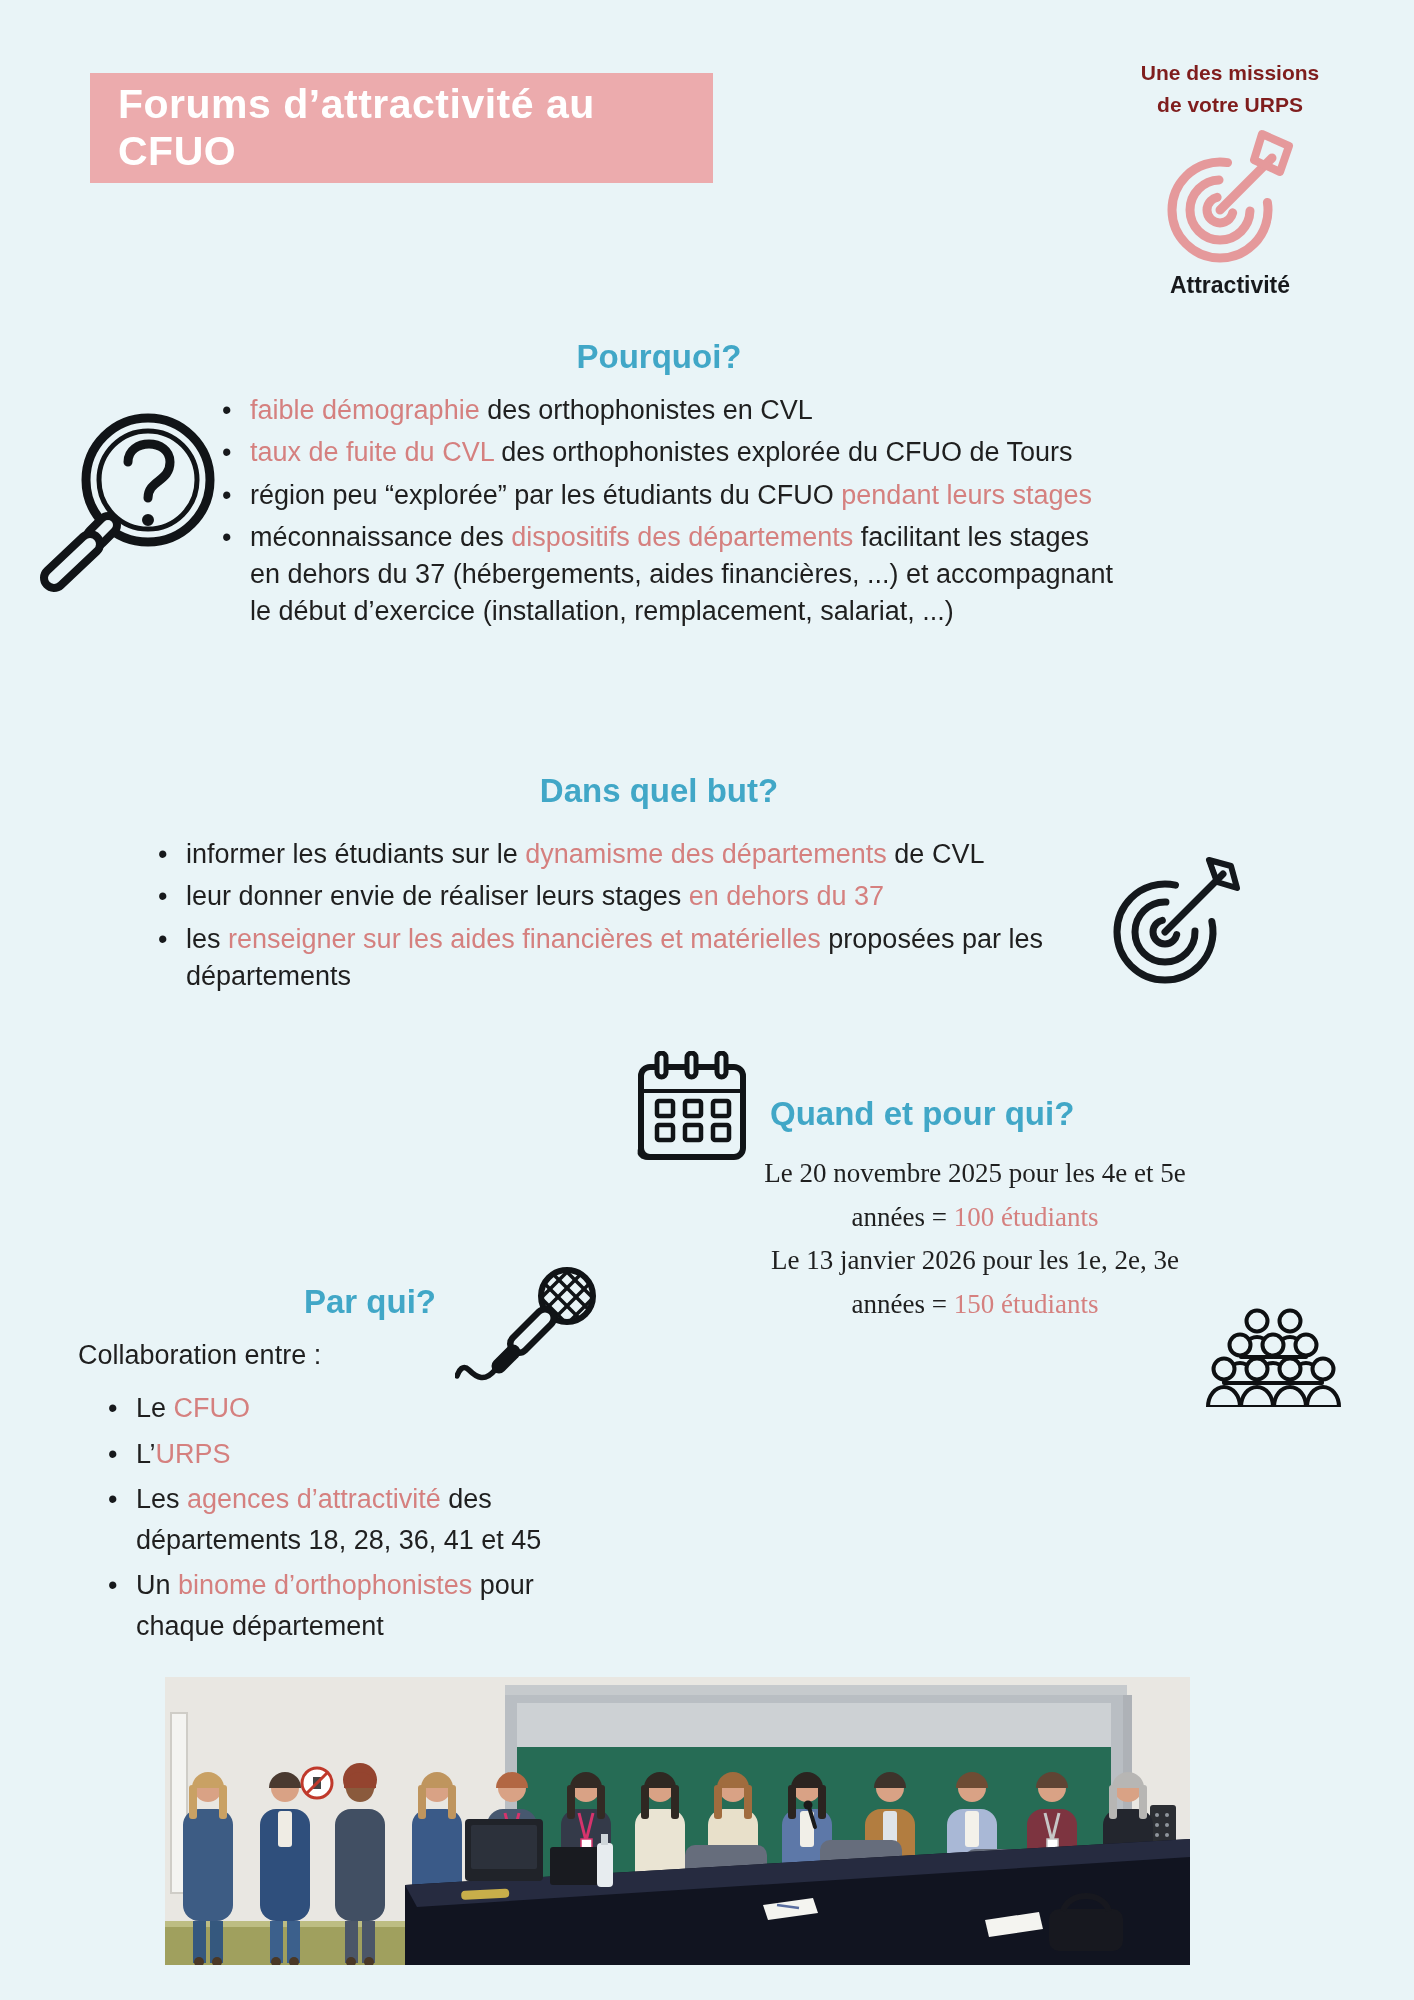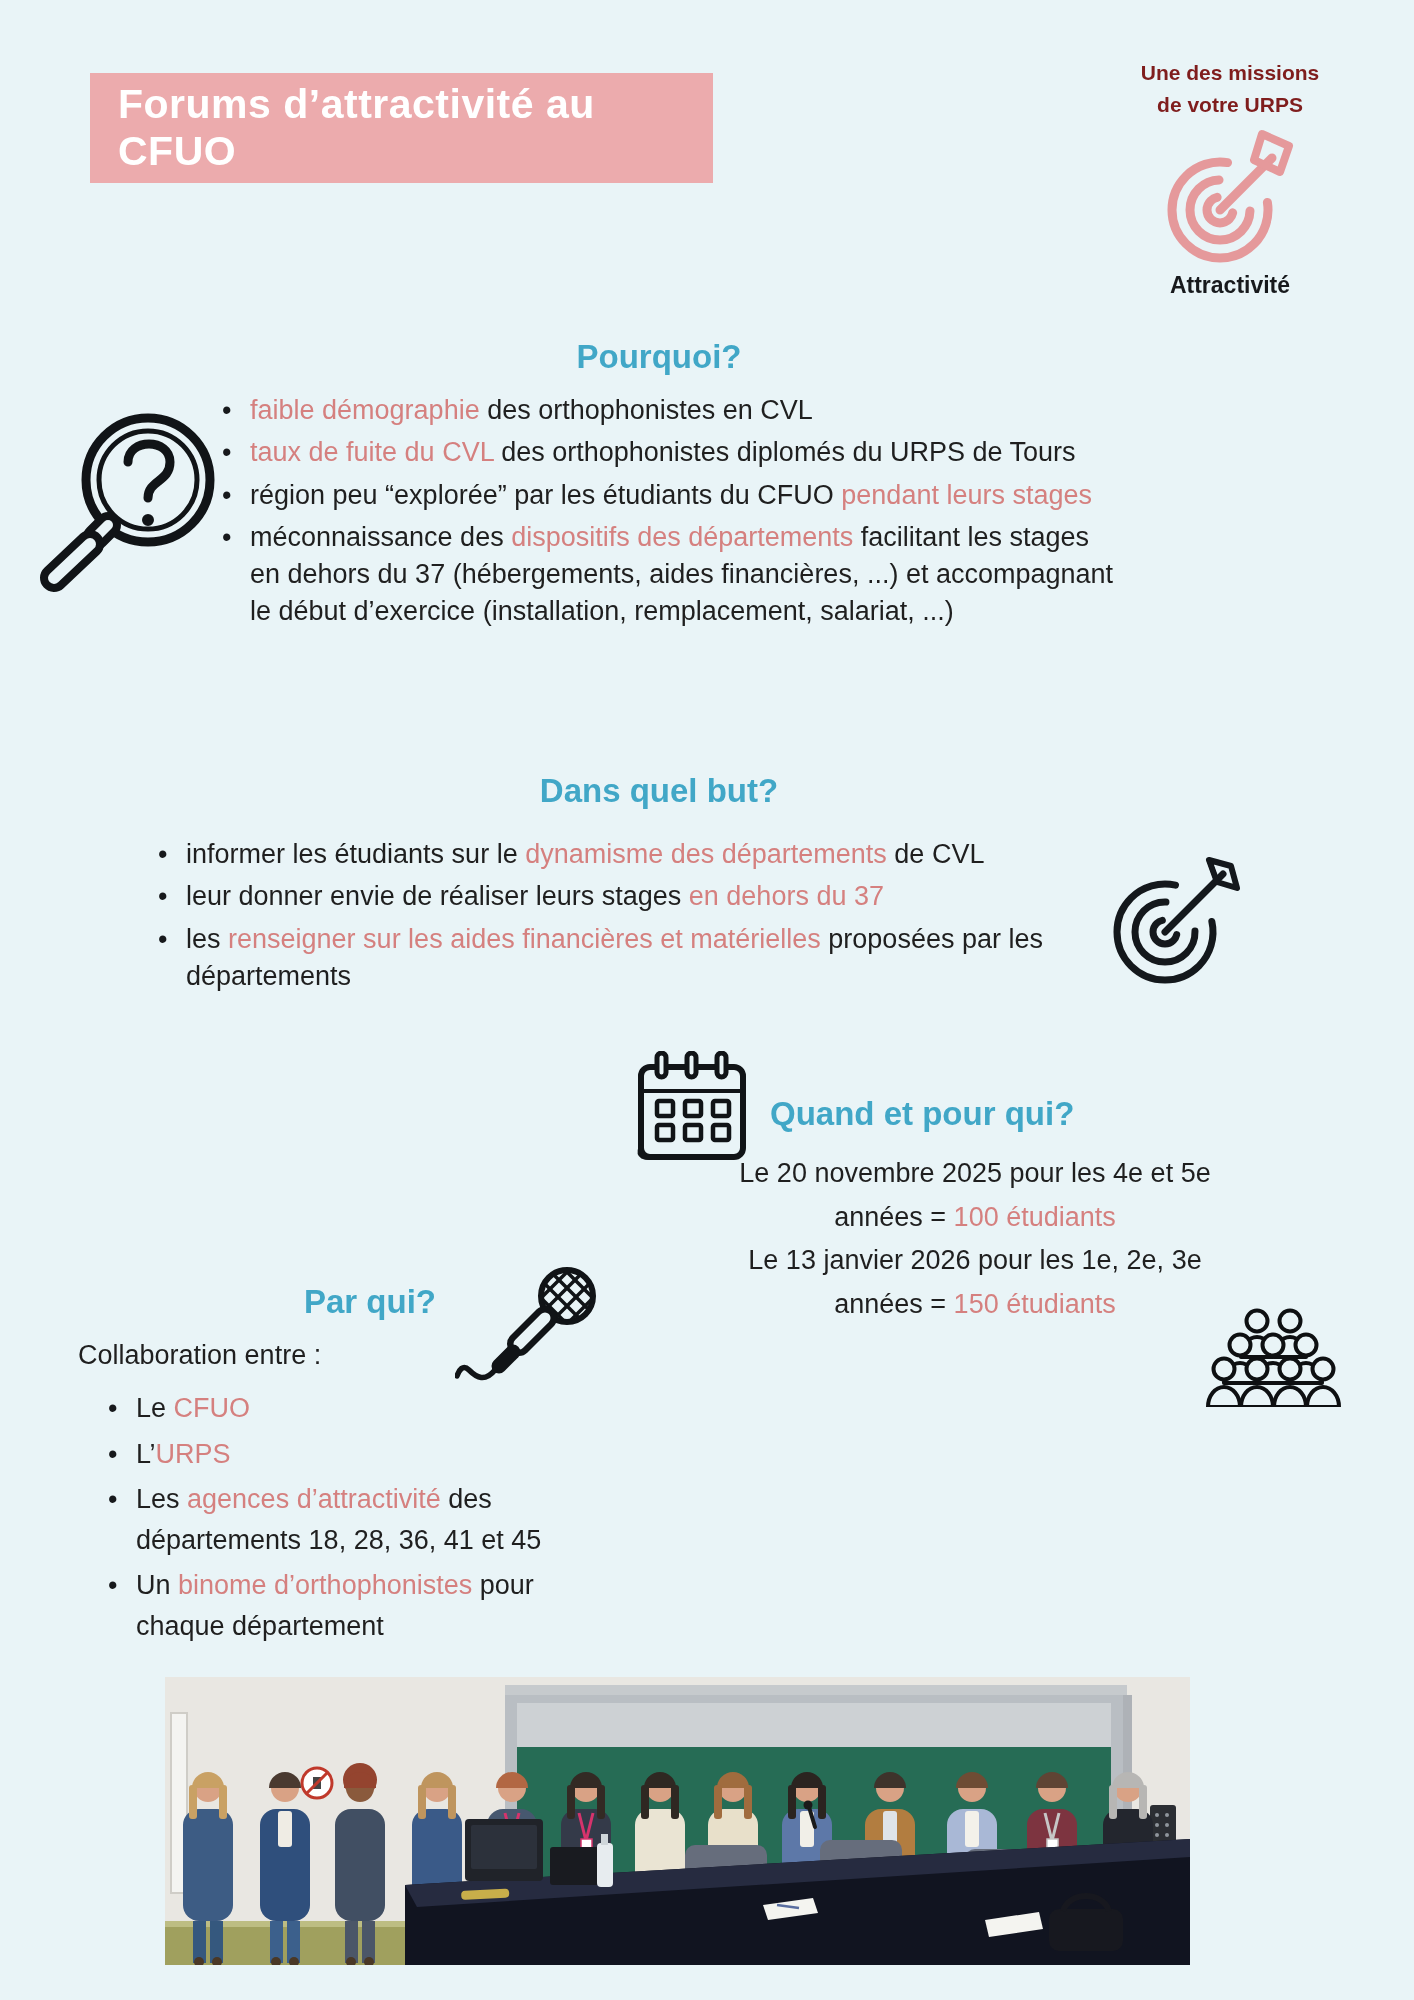--- a/index.html
+++ b/index.html
@@ -24,21 +24,21 @@
   .section-heading{
     position:absolute;margin:0;
     font-size:33px;font-weight:bold;color:var(--teal,#41a7c7);
   }
   .centered{left:0;width:1262px;text-align:center;padding-left:28px;}
   .blist{position:absolute;margin:0;padding:0;list-style:none;font-size:27px;line-height:1.38;}
   .blist li{position:relative;padding-left:36px;margin-bottom:5px;}
   .blist li::before{content:"•";position:absolute;left:8px;top:0;color:#17191c;}
   .hl{color:var(--pink,#d5807f);}
   .quand-lines{position:absolute;left:590px;top:1152px;width:770px;text-align:center;
-    font-size:27px;line-height:1.62;}
+    font-size:27px;line-height:1.62;font-family:Liberation Serif, serif;}
   .collab{position:absolute;left:78px;top:1340px;font-size:27px;}
   .icon{position:absolute;}
   .photo{position:absolute;left:165px;top:1677px;width:1025px;height:288px;overflow:hidden;}
 </style>
 </head>
 <body>
 
 <div class="canvas">
 
   <div class="banner">
@@ -72,21 +72,21 @@
       <circle cx="120" cy="136" r="3.5" fill="#111417" stroke-width="5"></circle>
       <line x1="80" y1="141" x2="68" y2="153" stroke-width="26"></line>
       <line x1="80" y1="141" x2="68" y2="153" stroke="#e9f4f7" stroke-width="10"></line>
       <line x1="62" y1="160" x2="26" y2="194" stroke-width="28"></line>
       <line x1="62" y1="160" x2="26" y2="194" stroke="#e9f4f7" stroke-width="12"></line>
     </g>
   </svg>
 
   <ul class="blist" style="left:214px;top:392px;width:906px;">
       <li><span class="hl">faible démographie</span><span> des orthophonistes en CVL</span></li>
-      <li><span class="hl">taux de fuite du CVL</span><span> des orthophonistes diplomés du URPS de Tours</span></li>
+      <li><span class="hl">taux de fuite du CVL</span><span> des orthophonistes explorée du CFUO de Tours</span></li>
       <li><span>région peu “explorée” par les étudiants du CFUO </span><span class="hl">pendant leurs stages</span></li>
       <li><span>méconnaissance des </span><span class="hl">dispositifs des départements</span><span> facilitant les stages en dehors du 37 (hébergements, aides financières, ...) et accompagnant le début d’exercice (installation, remplacement, salariat, ...)</span></li>
     </ul>
 
   <h2 class="section-heading centered" style="top:772px;">Dans quel but?</h2>
 
   <ul class="blist" style="left:150px;top:836px;width:900px;">
       <li><span>informer les étudiants sur le </span><span class="hl">dynamisme des départements</span><span> de CVL</span></li>
       <li><span>leur donner envie de réaliser leurs stages </span><span class="hl">en dehors du 37</span></li>
       <li><span>les </span><span class="hl">renseigner sur les aides financières et matérielles</span><span> proposées par les départements</span></li>

